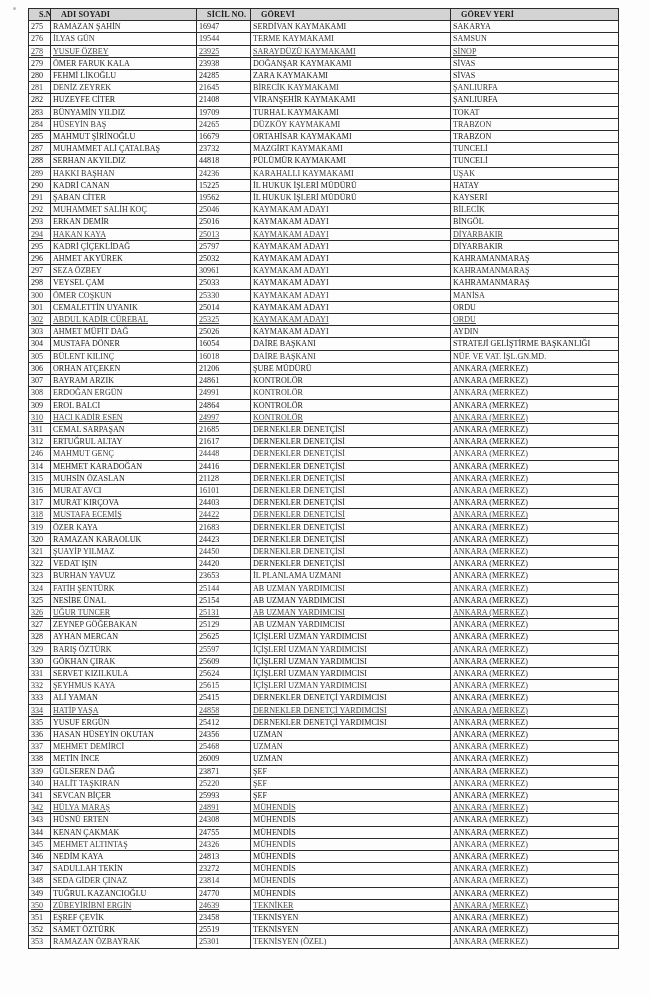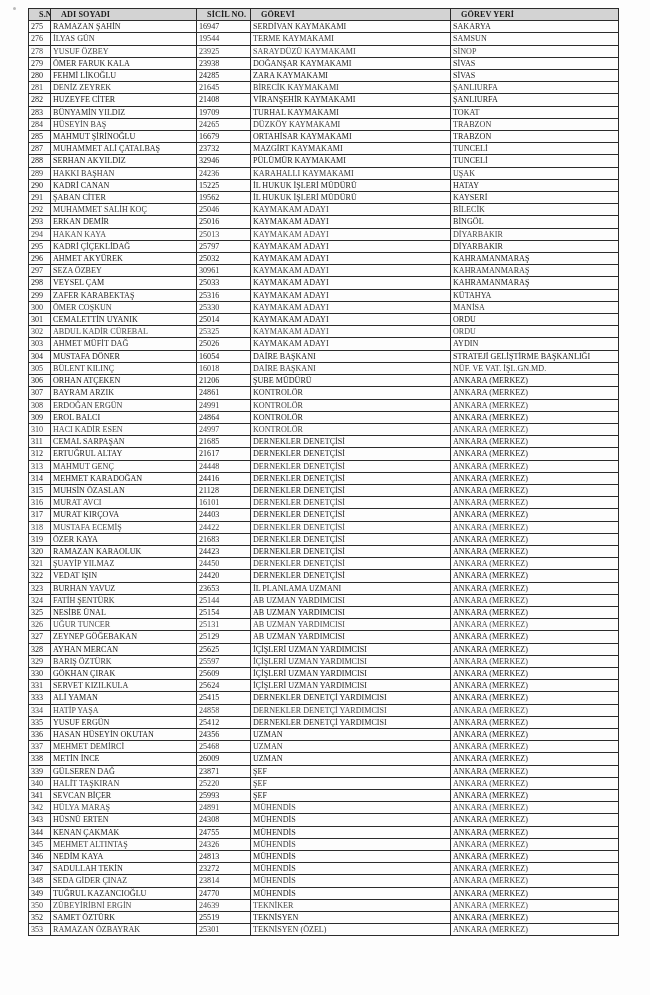--- a/index.html
+++ b/index.html
@@ -71,21 +71,21 @@
   col.c-yer     { width: 168px; }
 
   td.sn, th.sn { text-align: center; padding: 0 1px; }
   td.sicil, th.sicil { text-align: center; }
   th.yer { text-align: center; margin-left: 20px; }
 
   
   tbody tr.tone-a td { color: #1a1a1a; }
   tbody tr.tone-b td { color: #393939; }
   tbody tr.tone-c td { color: #2a2a2a; }
-  tbody tr.tone-d td { color: #4a4a4a; }
+  tbody tr.tone-d td { color: #4a4a4a; text-decoration: underline; }
 </style>
 </head>
 <body>
 
 <div id="page">
   <div class="speckle"></div>
 
   <table class="listing">
     <colgroup>
       <col class="c-sn">
@@ -177,21 +177,21 @@
         <tr class="tone-c">
           <td class="sn">287</td>
           <td class="ad">MUHAMMET ALİ ÇATALBAŞ</td>
           <td class="sicil">23732</td>
           <td class="gorev">MAZGİRT KAYMAKAMI</td>
           <td class="yer">TUNCELİ</td>
         </tr>
         <tr class="tone-a">
           <td class="sn">288</td>
           <td class="ad">SERHAN AKYILDIZ</td>
-          <td class="sicil">32946</td>
+          <td class="sicil">44818</td>
           <td class="gorev">PÜLÜMÜR KAYMAKAMI</td>
           <td class="yer">TUNCELİ</td>
         </tr>
         <tr class="tone-b">
           <td class="sn">289</td>
           <td class="ad">HAKKI BAŞHAN</td>
           <td class="sicil">24236</td>
           <td class="gorev">KARAHALLI KAYMAKAMI</td>
           <td class="yer">UŞAK</td>
         </tr>
@@ -251,27 +251,20 @@
           <td class="gorev">KAYMAKAM ADAYI</td>
           <td class="yer">KAHRAMANMARAŞ</td>
         </tr>
         <tr class="tone-a">
           <td class="sn">298</td>
           <td class="ad">VEYSEL ÇAM</td>
           <td class="sicil">25033</td>
           <td class="gorev">KAYMAKAM ADAYI</td>
           <td class="yer">KAHRAMANMARAŞ</td>
         </tr>
-        <tr class="tone-c">
-          <td class="sn">299</td>
-          <td class="ad">ZAFER KARABEKTAŞ</td>
-          <td class="sicil">25316</td>
-          <td class="gorev">KAYMAKAM ADAYI</td>
-          <td class="yer">KÜTAHYA</td>
-        </tr>
         <tr class="tone-b">
           <td class="sn">300</td>
           <td class="ad">ÖMER COŞKUN</td>
           <td class="sicil">25330</td>
           <td class="gorev">KAYMAKAM ADAYI</td>
           <td class="yer">MANİSA</td>
         </tr>
         <tr class="tone-a">
           <td class="sn">301</td>
           <td class="ad">CEMALETTİN UYANIK</td>
@@ -350,21 +343,21 @@
           <td class="yer">ANKARA (MERKEZ)</td>
         </tr>
         <tr class="tone-a">
           <td class="sn">312</td>
           <td class="ad">ERTUĞRUL ALTAY</td>
           <td class="sicil">21617</td>
           <td class="gorev">DERNEKLER DENETÇİSİ</td>
           <td class="yer">ANKARA (MERKEZ)</td>
         </tr>
         <tr class="tone-b">
-          <td class="sn">313</td>
+          <td class="sn">246</td>
           <td class="ad">MAHMUT GENÇ</td>
           <td class="sicil">24448</td>
           <td class="gorev">DERNEKLER DENETÇİSİ</td>
           <td class="yer">ANKARA (MERKEZ)</td>
         </tr>
         <tr class="tone-a">
           <td class="sn">314</td>
           <td class="ad">MEHMET KARADOĞAN</td>
           <td class="sicil">24416</td>
           <td class="gorev">DERNEKLER DENETÇİSİ</td>
@@ -482,20 +475,27 @@
           <td class="gorev">İÇİŞLERİ UZMAN YARDIMCISI</td>
           <td class="yer">ANKARA (MERKEZ)</td>
         </tr>
         <tr class="tone-c">
           <td class="sn">331</td>
           <td class="ad">SERVET KIZILKULA</td>
           <td class="sicil">25624</td>
           <td class="gorev">İÇİŞLERİ UZMAN YARDIMCISI</td>
           <td class="yer">ANKARA (MERKEZ)</td>
         </tr>
+        <tr class="tone-b">
+          <td class="sn">332</td>
+          <td class="ad">ŞEYHMUS KAYA</td>
+          <td class="sicil">25615</td>
+          <td class="gorev">İÇİŞLERİ UZMAN YARDIMCISI</td>
+          <td class="yer">ANKARA (MERKEZ)</td>
+        </tr>
         <tr class="tone-a">
           <td class="sn">333</td>
           <td class="ad">ALİ YAMAN</td>
           <td class="sicil">25415</td>
           <td class="gorev">DERNEKLER DENETÇİ YARDIMCISI</td>
           <td class="yer">ANKARA (MERKEZ)</td>
         </tr>
         <tr class="tone-d">
           <td class="sn">334</td>
           <td class="ad">HATİP YAŞA</td>
@@ -606,20 +606,27 @@
           <td class="ad">TUĞRUL KAZANCIOĞLU</td>
           <td class="sicil">24770</td>
           <td class="gorev">MÜHENDİS</td>
           <td class="yer">ANKARA (MERKEZ)</td>
         </tr>
         <tr class="tone-d">
           <td class="sn">350</td>
           <td class="ad">ZÜBEYİRİBNİ ERGİN</td>
           <td class="sicil">24639</td>
           <td class="gorev">TEKNİKER</td>
+          <td class="yer">ANKARA (MERKEZ)</td>
+        </tr>
+        <tr class="tone-c">
+          <td class="sn">351</td>
+          <td class="ad">EŞREF ÇEVİK</td>
+          <td class="sicil">23458</td>
+          <td class="gorev">TEKNİSYEN</td>
           <td class="yer">ANKARA (MERKEZ)</td>
         </tr>
         <tr class="tone-a">
           <td class="sn">352</td>
           <td class="ad">SAMET ÖZTÜRK</td>
           <td class="sicil">25519</td>
           <td class="gorev">TEKNİSYEN</td>
           <td class="yer">ANKARA (MERKEZ)</td>
         </tr>
         <tr class="tone-b">

